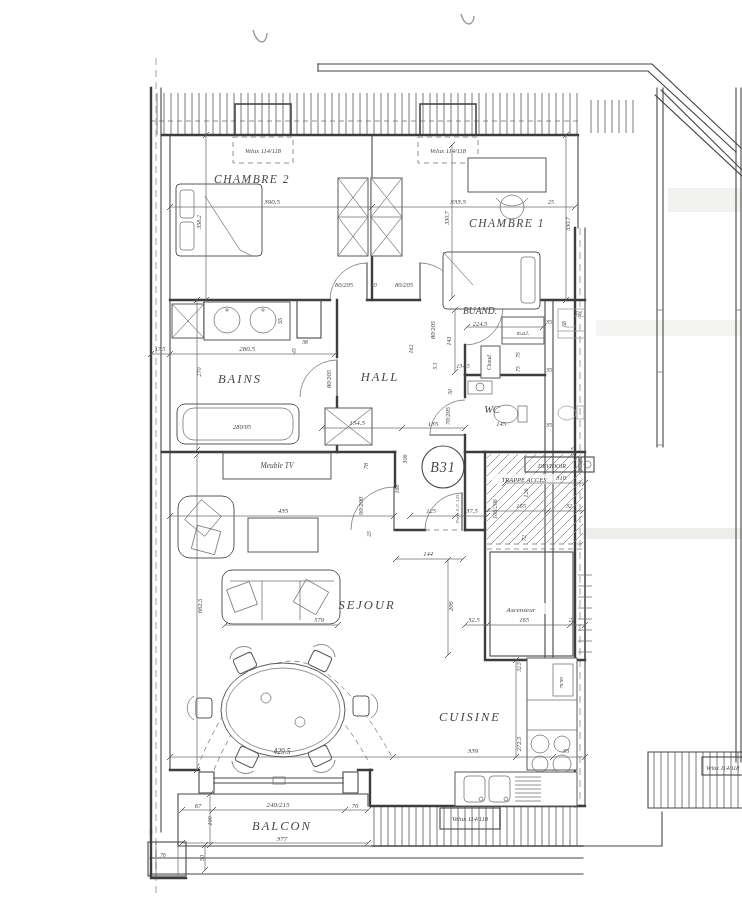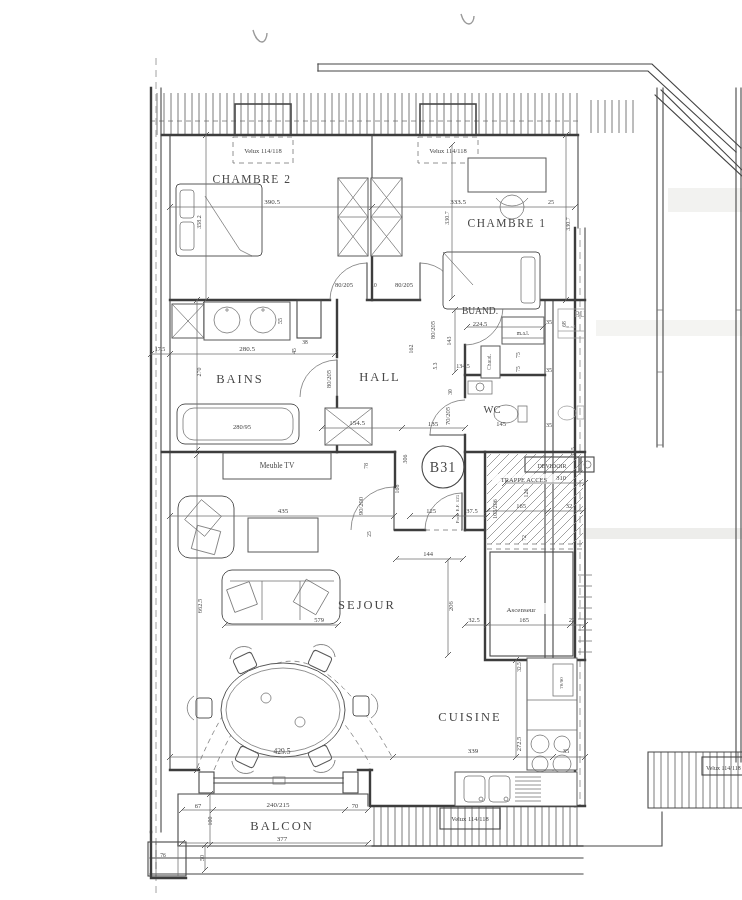--- a/index.html
+++ b/index.html
@@ -1,17 +1,17 @@
 <!DOCTYPE html>
 <html style="--ink: #474747; --ink2: #3d3d3d;"><head>
 <meta charset="utf-8">
 <style>
   :root{ --ink:#474747; --ink2:#3d3d3d; }
   html,body{margin:0;padding:0;background:#ffffff;}
-  #page{width:742px;height:900px;position:relative;background:#fff;overflow:hidden;}
+  #page{width:742px;height:900px;position:relative;background:#fff;overflow:hidden;font-style:italic;}
   svg{display:block}
   .w1{stroke:var(--ink);stroke-width:1.1;fill:none;stroke-linecap:square}
   .w15{stroke:var(--ink);stroke-width:1.6;fill:none;stroke-linecap:square}
   .w2{stroke:var(--ink2);stroke-width:2.4;fill:none;stroke-linecap:square}
   .thin{stroke:#6e6e6e;stroke-width:.75;fill:none}
   .furn{stroke:#595959;stroke-width:1;fill:#fff}
   .dash{stroke-dasharray:5 4}
   .dashc{stroke:#8a8a8a;stroke-width:.8;stroke-dasharray:7 5;fill:none}
   .gray{stroke:#999}
   text{font-family:"Liberation Serif",serif;fill:var(--ink)}

